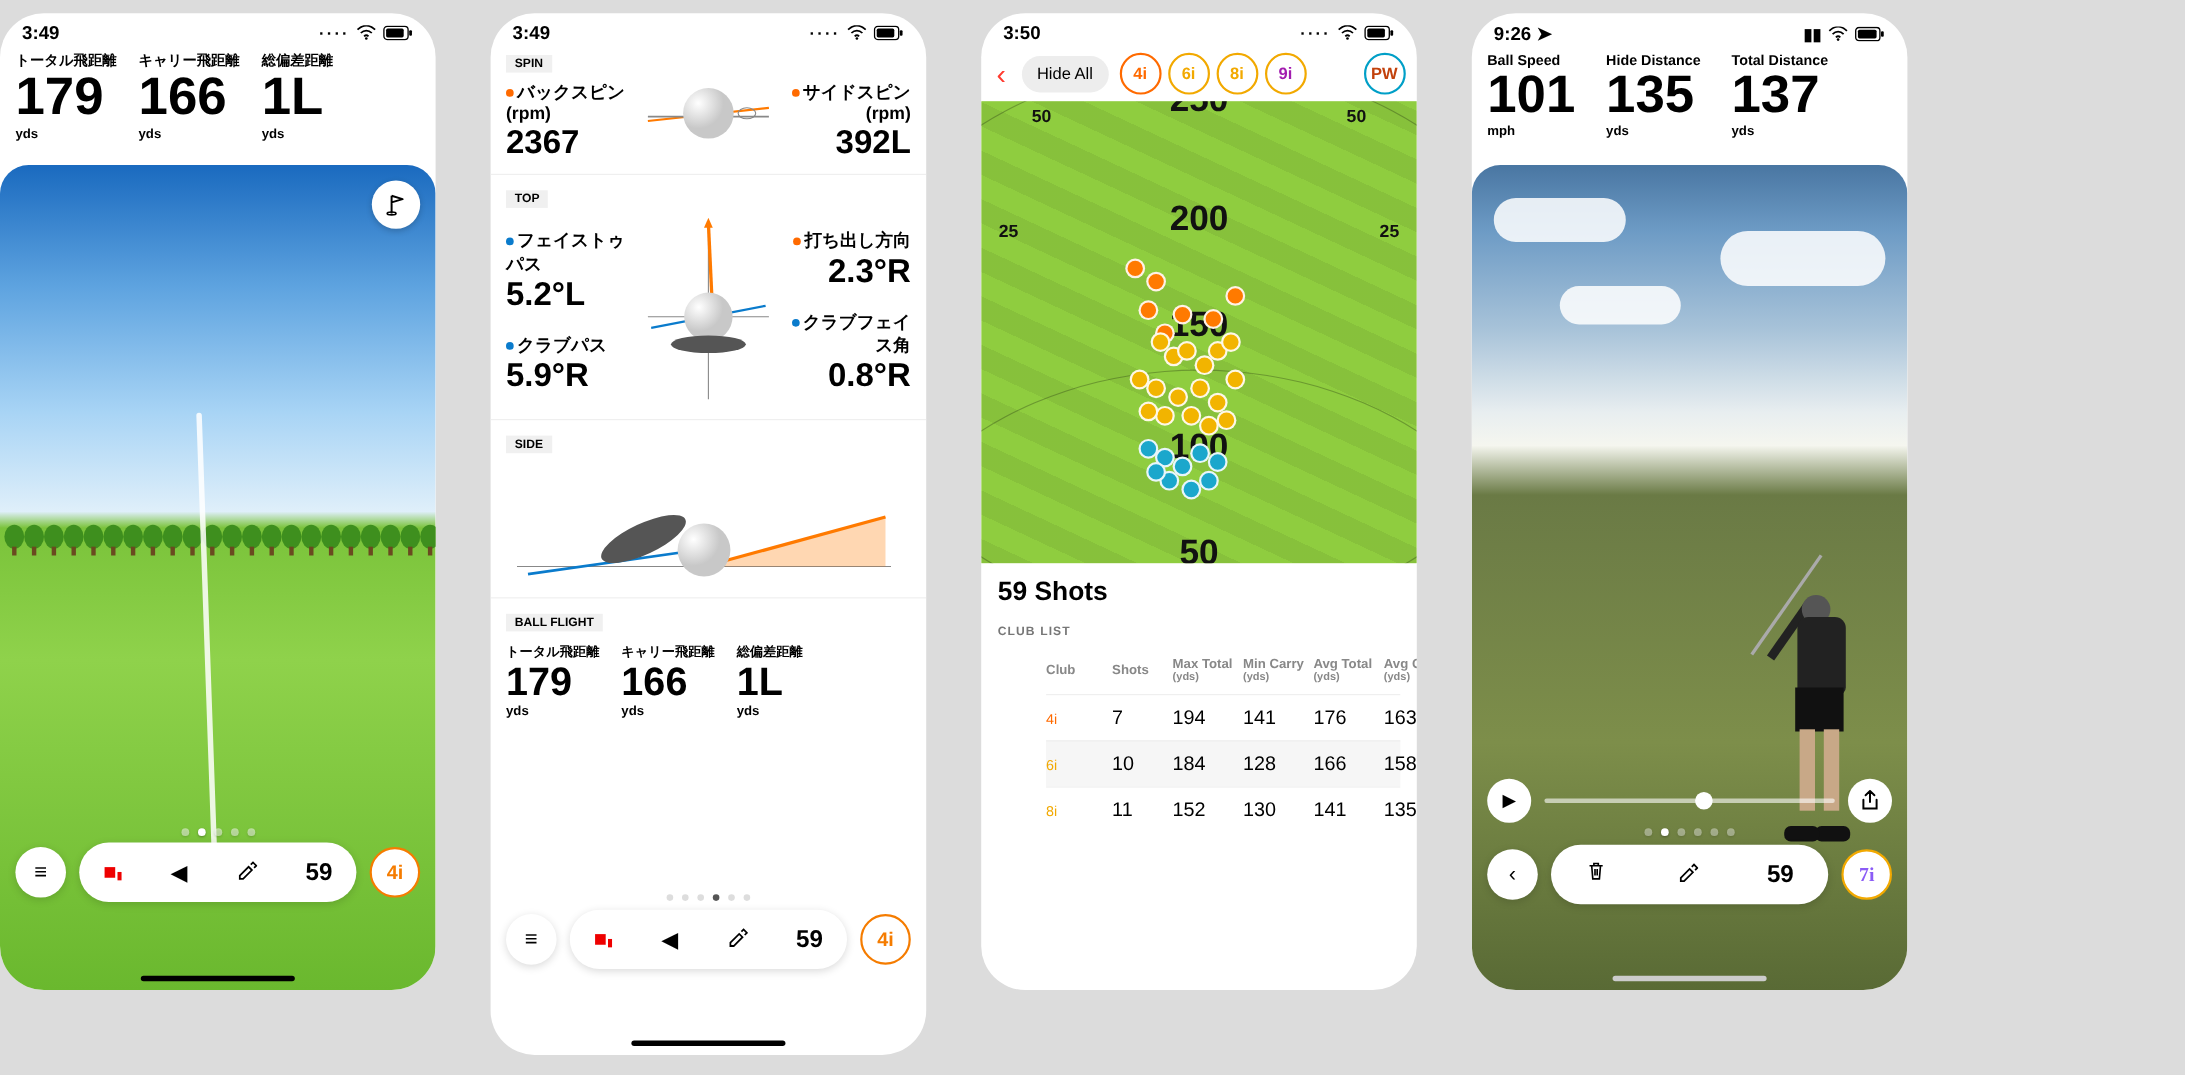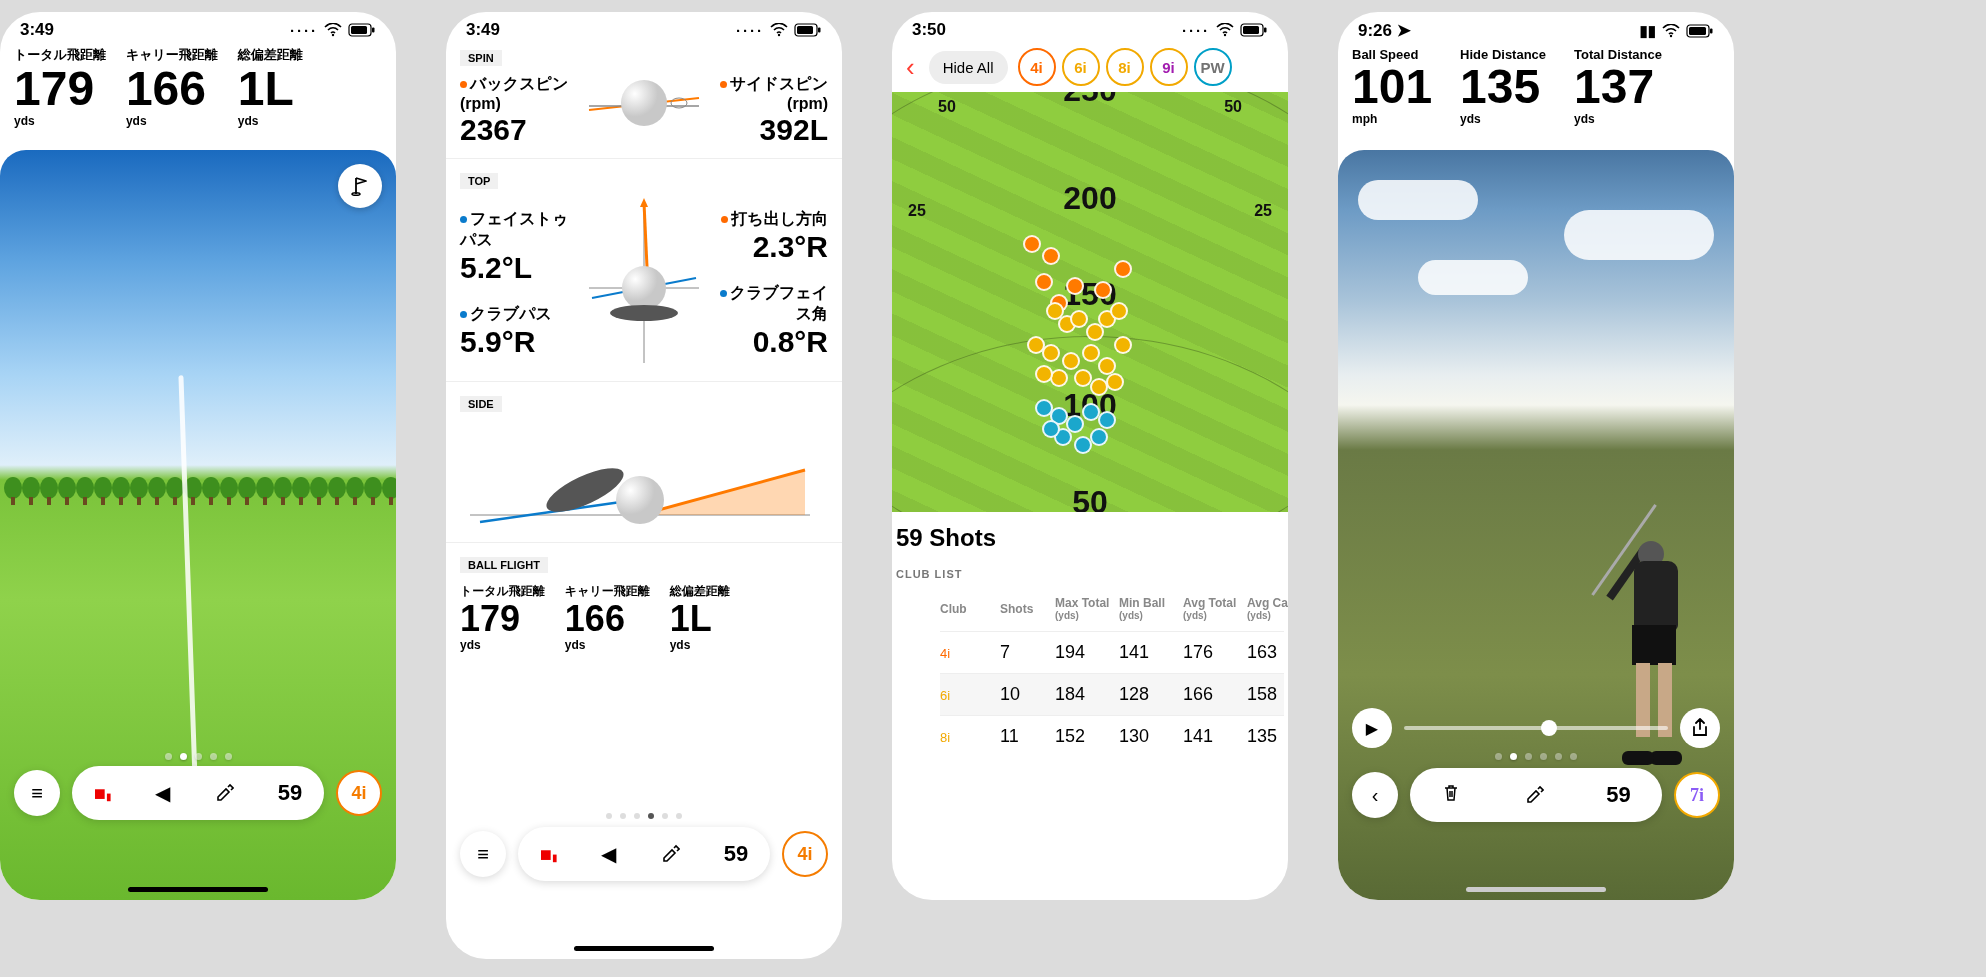--- a/index.html
+++ b/index.html
@@ -60,33 +60,33 @@
 
 .s3-top{display:flex;align-items:center;padding:6px 10px;gap:10px;}
 .back-arrow{color:#ff3b30;font-size:26px;font-weight:300;padding:0 4px;}
 .hide-all{background:#ededed;border-radius:18px;padding:8px 14px;font-size:15px;font-weight:500;}
 .club-chips{display:flex;gap:6px;}
 .club-chips .cc{width:38px;height:38px;border-radius:50%;display:flex;align-items:center;justify-content:center;font-weight:600;font-size:15px;border:2px solid;}
 .cc.c4i{border-color:#ff6a00;color:#ff6a00;}
 .cc.c6i{border-color:#f2a900;color:#f2a900;}
 .cc.c8i{border-color:#f2a900;color:#f2a900;}
 .cc.c9i{border-color:#f2a900;color:#a21caf;}
-.cc.cpw{border-color:#009fc7;color:#737373;}
+.cc.cpw{border-color:#009fc7;color:#c2410c;margin-left:46px;}
 .s3-field{position:relative;height:420px;background:#8fcd3f;overflow:hidden;}
 .s3-field::before{content:'';position:absolute;inset:0;background:repeating-linear-gradient(25deg,rgba(0,0,0,.06) 0 20px,transparent 20px 40px);}
 .arc{position:absolute;left:-30%;right:-30%;border:1px solid rgba(0,0,0,.25);border-radius:50%/50%;}
 .arc.a1{top:-170%;height:400%;}
 .arc.a2{top:-75%;height:200%;}
 .arc.a3{top:-8%;height:120%;}
 .arc.a4{top:58%;height:120%;}
 .arclbl{position:absolute;left:50%;transform:translateX(-50%);font-weight:700;font-size:32px;color:#111;}
 .side-lbl{position:absolute;font-weight:600;font-size:16px;color:#111;}
 .shot-dot{position:absolute;width:18px;height:18px;border-radius:50%;border:2px solid rgba(255,255,255,.9);}
 .shot-dot.o{background:#ff7a00;} .shot-dot.y{background:#f2b400;} .shot-dot.c{background:#1ba7cc;}
-.s3-panel{padding:12px 4px 0;}
+.s3-panel{padding:12px 15px 0;}
 .s3-panel h2{font-size:24px;font-weight:800;}
 .clist-title{font-size:11px;font-weight:700;letter-spacing:1px;color:#777;margin-top:16px;}
 .ctable{margin-top:6px;margin-left:44px;}
 .chead,.crow{display:grid;grid-template-columns:60px 55px 64px 64px 64px 64px;align-items:center;padding:10px 0;}
 .chead div{font-size:12px;font-weight:600;color:#888;}
 .chead .sub{font-size:10px;display:block;}
 .crow{font-size:18px;font-weight:500;border-top:1px solid #eee;}
 .crow:nth-of-type(2),.crow:nth-of-type(4){background:#f6f6f6;}
 .crow .cc{width:34px;height:34px;font-size:13px;}
 
@@ -512,21 +512,21 @@
         </div>
   </div>
   <div class="s3-panel">
     <h2>59 Shots</h2>
     <div class="clist-title">CLUB LIST</div>
     <div class="ctable">
       <div class="chead">
         <div>Club</div>
         <div>Shots</div>
         <div><span>Max Total</span><span class="sub">(yds)</span></div>
-        <div><span>Min Ball</span><span class="sub">(yds)</span></div>
+        <div><span>Min Carry</span><span class="sub">(yds)</span></div>
         <div><span>Avg Total</span><span class="sub">(yds)</span></div>
         <div><span>Avg Carry</span><span class="sub">(yds)</span></div>
       </div>
       <div id="ctable-rows">
             <div class="crow">
               <div><span class="cc c4i">4i</span></div>
               <div>7</div>
               <div>194</div>
               <div>141</div>
               <div>176</div>

